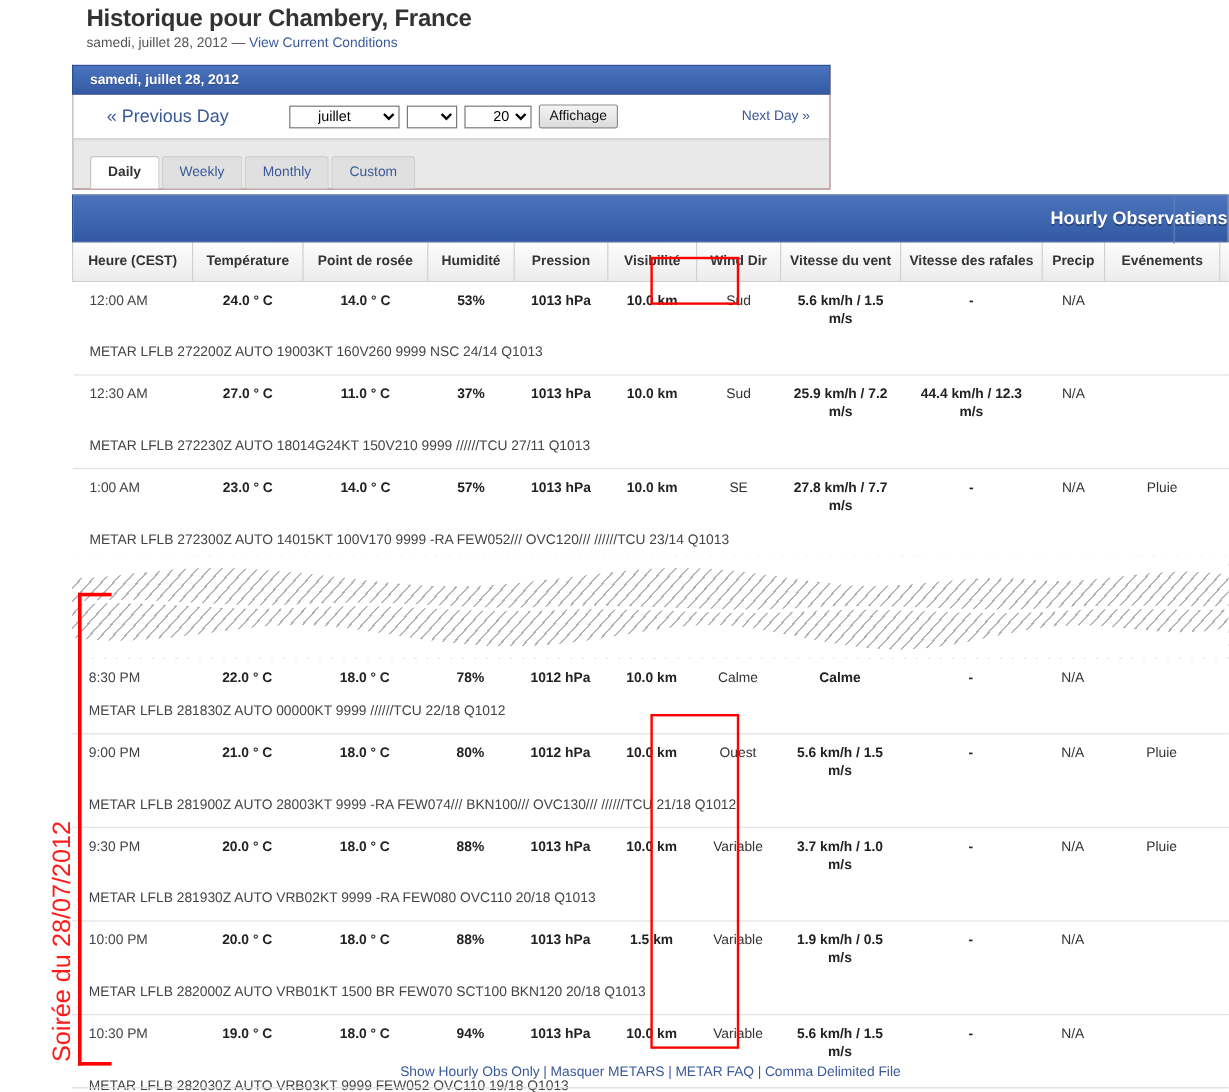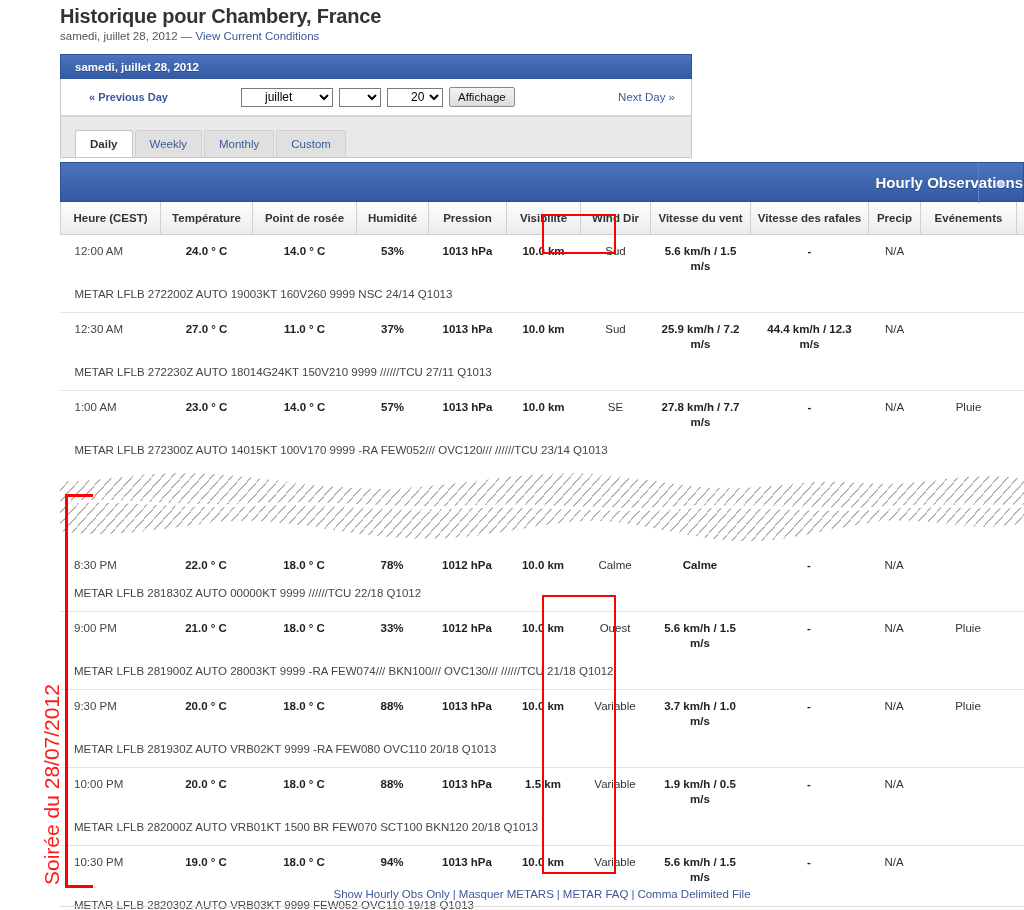--- a/index.html
+++ b/index.html
@@ -6,21 +6,21 @@
   body{
     width:1024px;height:910px;
     background:#ffffff;
     font-family:"Liberation Sans","DejaVu Sans",sans-serif;
     font-size:12px;color:#333;
     overflow:hidden;position:relative;
   }
   .page{position:absolute;left:0;top:0;width:1024px;height:910px;}
 
   
-  .heading{position:absolute;left:60px;top:4px;width:900px;}
+  .heading{position:absolute;left:72px;top:4px;width:900px;}
   .heading h1{
     margin:0;font-size:20px;line-height:24px;font-weight:bold;
     color:#333;letter-spacing:-0.2px;
   }
   .subhead{margin-top:2px;font-size:11.5px;color:#555;}
   .subhead a{color:#3b5998;text-decoration:none;}
 
   
   .datepanel{
     position:absolute;left:60px;top:55px;width:630px;
@@ -33,21 +33,21 @@
     line-height:24px;padding-left:14px;
     border:1px solid #2d4f93;border-bottom:none;
     margin:-1px -1px 0 -1px;
     text-shadow:0 1px 0 rgba(0,0,0,.25);
   }
   .navrow{
     height:36px;display:flex;align-items:center;
     background:#fff;border-bottom:1px solid #d5d5d5;
     position:relative;
   }
-  .navrow .prev{position:absolute;left:28px;color:#3b5998;font-size:11px;text-decoration:none;font-weight:bold;}
+  .navrow .prev{position:absolute;left:28px;color:#3b5998;font-size:15px;text-decoration:none;}
   .navrow .next{position:absolute;right:16px;color:#3b5998;font-size:11.5px;text-decoration:none;}
   .selwrap{position:absolute;left:180px;display:flex;align-items:center;gap:6px;}
   select.sel{
     font-family:"Liberation Sans",sans-serif;font-size:12px;
     height:19px;border:1px solid #7a7a7a;background:#fff;
     padding:0 1px 0 19px;color:#000;border-radius:0;
   }
   select.sel.month{width:92px;}
   select.sel.day{width:42px;}
   select.sel.year{width:56px;}
@@ -329,21 +329,21 @@
             <td class="l"></td>
             <td class="l">Inconn</td>
           </tr>
           <tr class="metarrow">
             <td colspan="12">METAR LFLB 281830Z AUTO 00000KT 9999 //////TCU 22/18 Q1012</td>
           </tr>
           <tr class="obsrow">
             <td class="timecell">9:00 PM</td>
             <td class="b">21.0 ° C</td>
             <td class="b">18.0 ° C</td>
-            <td class="b">33%</td>
+            <td class="b">80%</td>
             <td class="b">1012 hPa</td>
             <td class="b">10.0 km</td>
             <td class="">Ouest</td>
             <td class="l b">5.6 km/h / 1.5 m/s</td>
             <td class="l b">-</td>
             <td class="l">N/A</td>
             <td class="l">Pluie</td>
             <td class="l">Pluie f</td>
           </tr>
           <tr class="metarrow">

